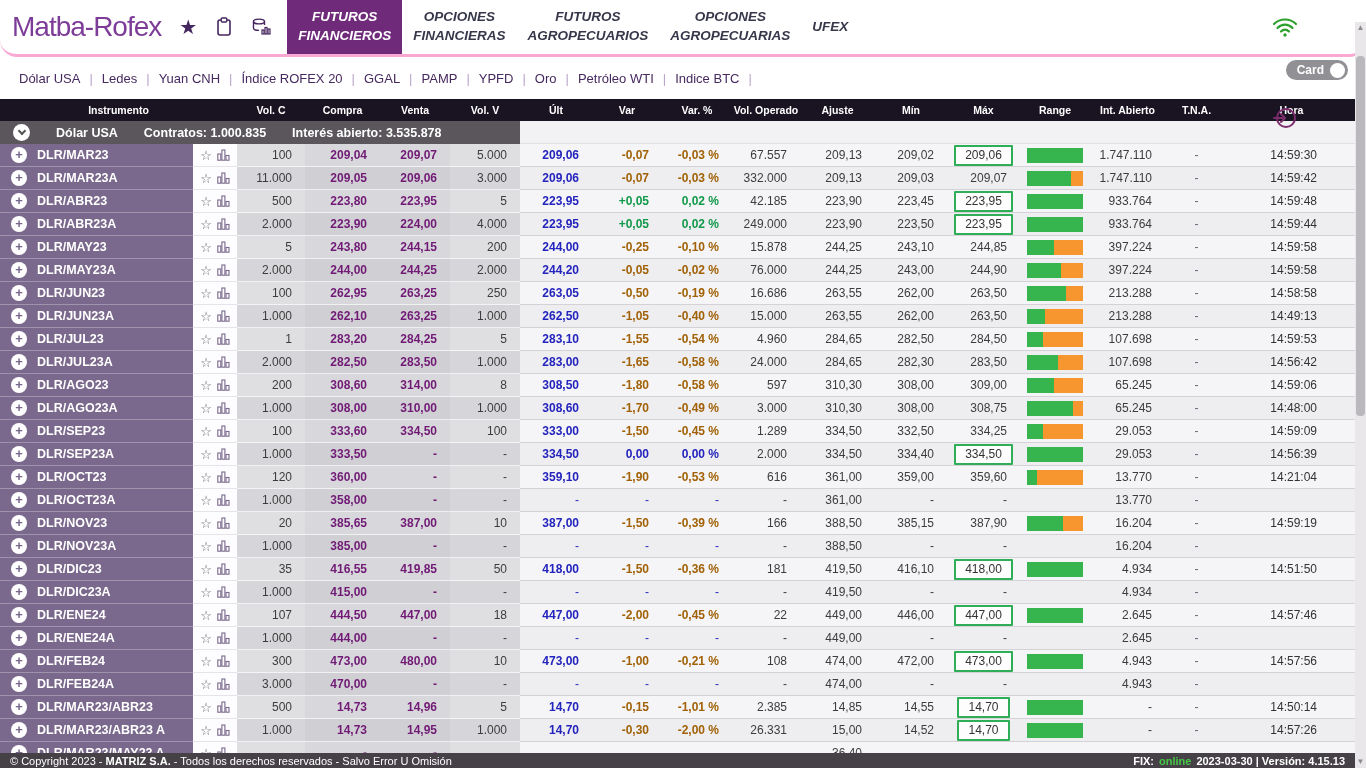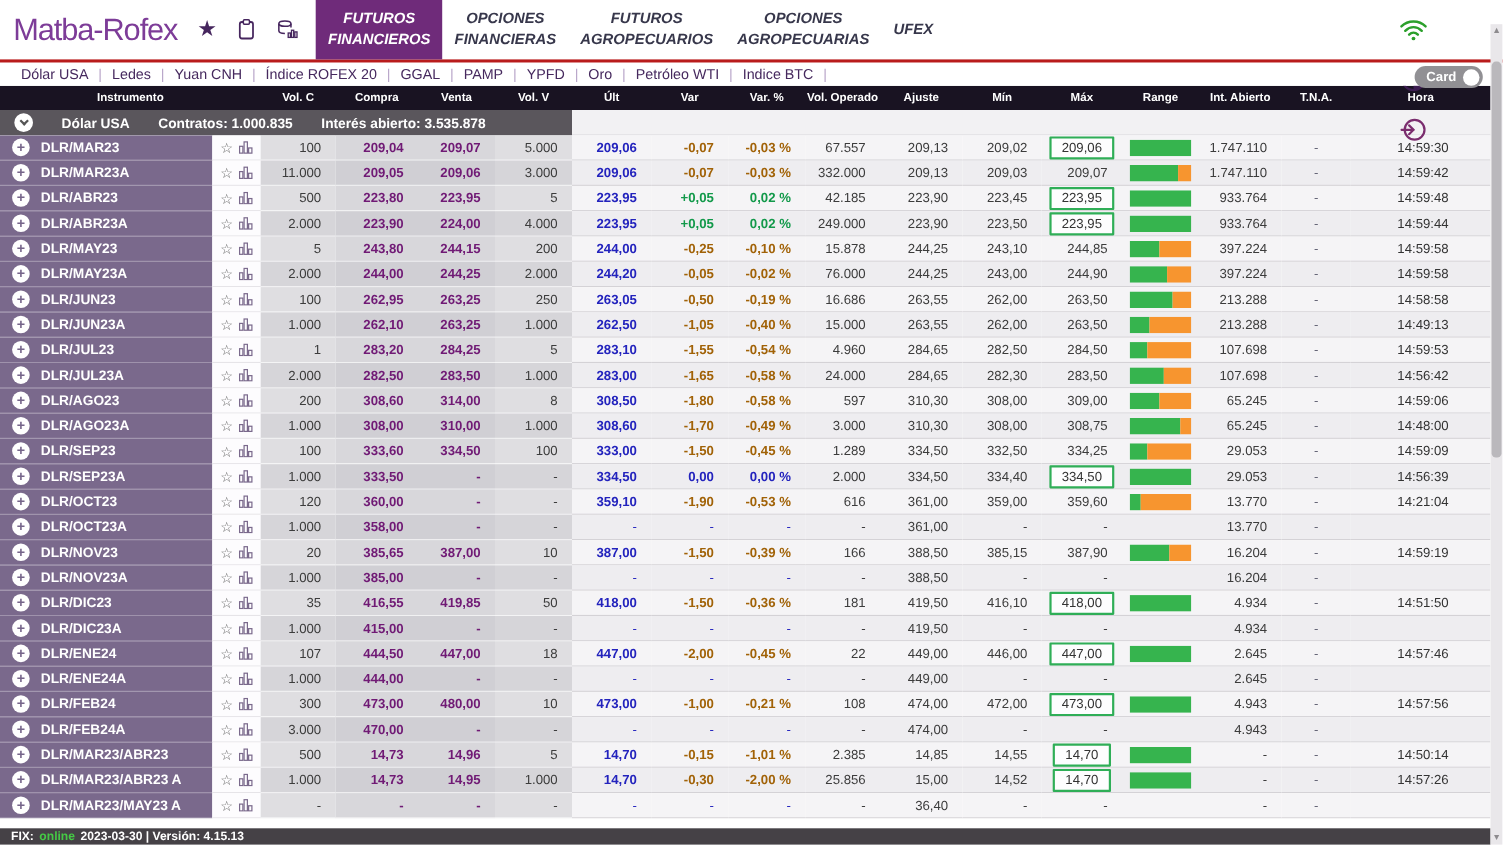--- a/index.html
+++ b/index.html
@@ -4,38 +4,38 @@
 <style>
   * { box-sizing: border-box; }
   html,body { margin:0; padding:0; }
   body {
     width:1366px; height:768px; overflow:hidden; position:relative;
     font-family:"Liberation Sans", sans-serif; background:#fff;
   }
   
   .nav {
     height:57px; display:flex; align-items:stretch; background:#fff;
-    border-bottom:3px solid #b91c1c; padding-left:12px; position:relative;
+    border-bottom:3px solid #f9a8d4; padding-left:12px; position:relative;border-radius:17px;
   }
   .logo { align-self:center; font-size:28px; color:#7d3c98; letter-spacing:-1px; margin-right:18px; white-space:nowrap; }
   .nav-icons { align-self:center; display:flex; align-items:center; gap:18px; margin-right:16px; }
   .nav-icons .glyph { font-size:20px; color:#46265e; line-height:1; }
   .tabs { display:flex; align-items:stretch;font-style:italic; }
   .tab {
     display:flex; flex-direction:column; justify-content:center; align-items:center;
     padding:0 11px; font-size:13.5px; font-weight:bold; color:#37374b;
     text-align:center; line-height:1.4; cursor:pointer; white-space:nowrap;
   }
   .tab.active { background:#6f2b7a; color:#fff; }
   .nav-right { margin-left:auto; align-self:center; display:flex; align-items:center; gap:22px; padding-right:26px;flex-direction:column; }
   .brand { font-size:21px; color:#2c2a6e; white-space:nowrap; }
   .brand b { font-weight:bold; }
   
   .filterbar {
-    height:21px; display:flex; align-items:center; padding:0 10px;
+    height:42px; display:flex; align-items:center; padding:0 10px;
     font-size:13px; color:#46295e; background:#fff; position:relative;
   }
   .filter-item { padding:0 9px; cursor:pointer; white-space:nowrap; }
   .filter-sep { color:#b9a6c9; }
   .card-toggle {
     position:absolute; right:18px; top:3px; background:#919094; border-radius:11px;
     color:#fff; font-size:12px; font-weight:bold; height:20px;
     display:flex; align-items:center; gap:6px; padding:0 3px 0 11px; cursor:pointer;
   }
   .card-knob { width:15px; height:15px; border-radius:50%; background:#fff; }
@@ -1159,21 +1159,21 @@
             </svg>
           </span>
         </div>
         <div class="cell num sa">1.000</div>
         <div class="cell num sb bold">14,73</div>
         <div class="cell num sb bold">14,95</div>
         <div class="cell num sa">1.000</div>
         <div class="cell num rg blue">14,70</div>
         <div class="cell num rg neg">-0,30</div>
         <div class="cell num rg neg">-2,00 %</div>
-        <div class="cell num rg">25.856</div>
+        <div class="cell num rg">26.331</div>
         <div class="cell num rg">15,00</div>
         <div class="cell num rg">14,52</div>
         <div class="cell num rg maxc">
           <span class="maxbox">14,70</span>
         </div>
         <div class="cell num rg rangec">
           <span class="rbar">
             <span class="g" style="width: 100%;"></span>
           </span>
         </div>
@@ -1211,20 +1211,21 @@
         </div>
         <div class="cell num rg rangec"></div>
         <div class="cell num rg">-</div>
         <div class="cell num rg tnac">-</div>
         <div class="cell num rg horac"></div>
       </div>
     </div>
 </div>
 
 <div class="footer">
+  <div><span>© Copyright 2023 - </span><b>MATRIZ S.A.</b><span> - Todos los derechos reservados - Salvo Error U Omisión</span></div>
   <div class="footer-right">
     <span class="fixlab">FIX:</span>
     <span class="fix-online">online</span>
     <span>2023-03-30 | Versión: 4.15.13</span>
   </div>
 </div>
 
 <div class="scrollbar">
   <span class="sarrow">▲</span>
   <span class="sthumb"></span>

